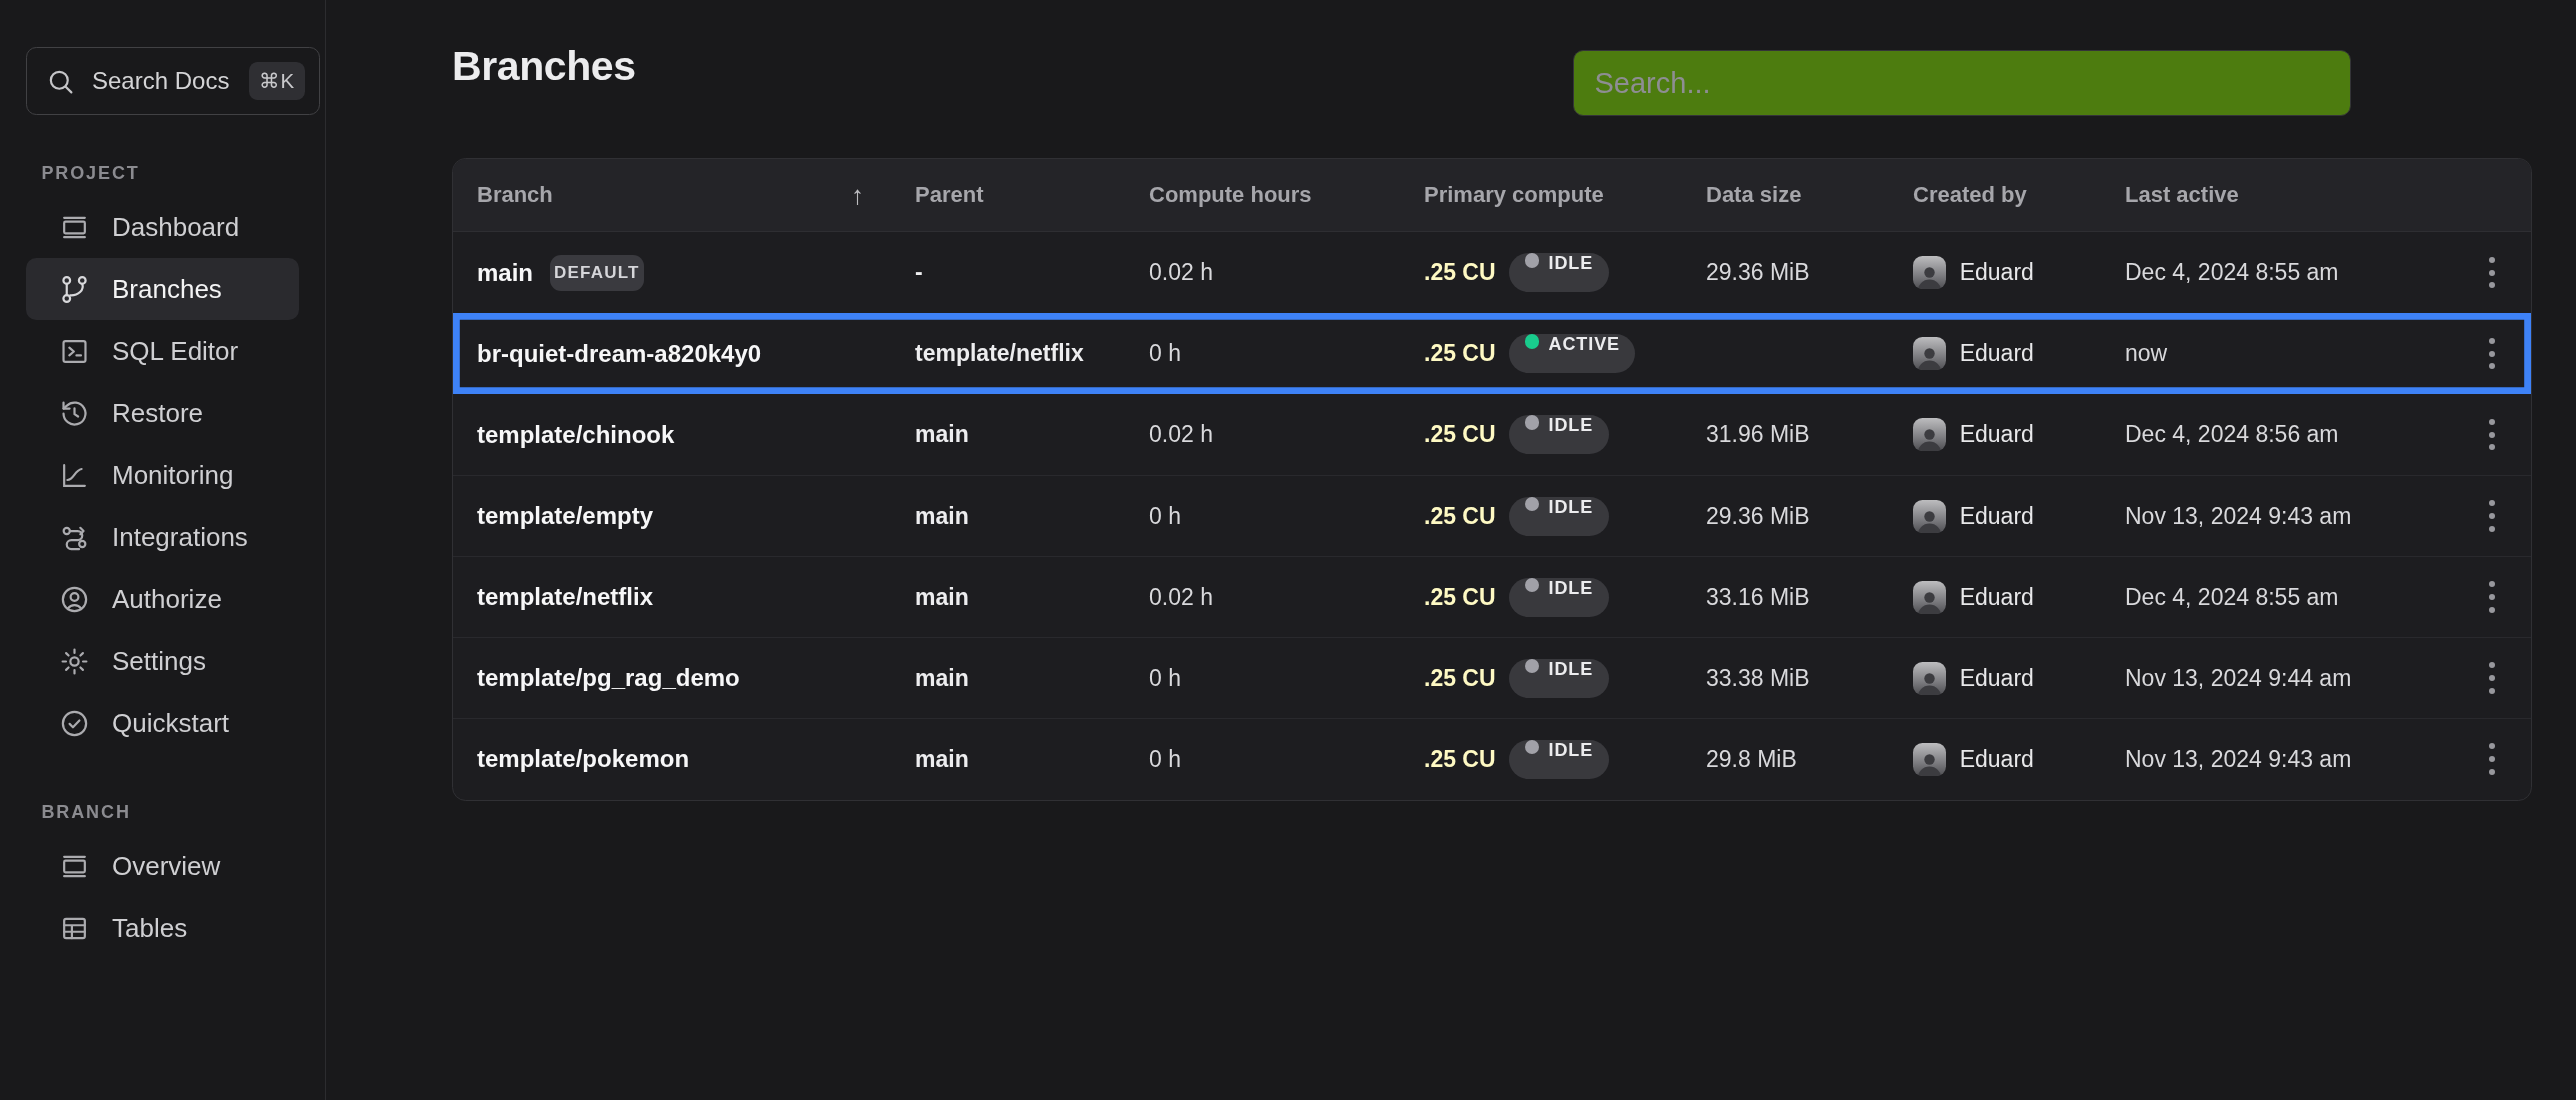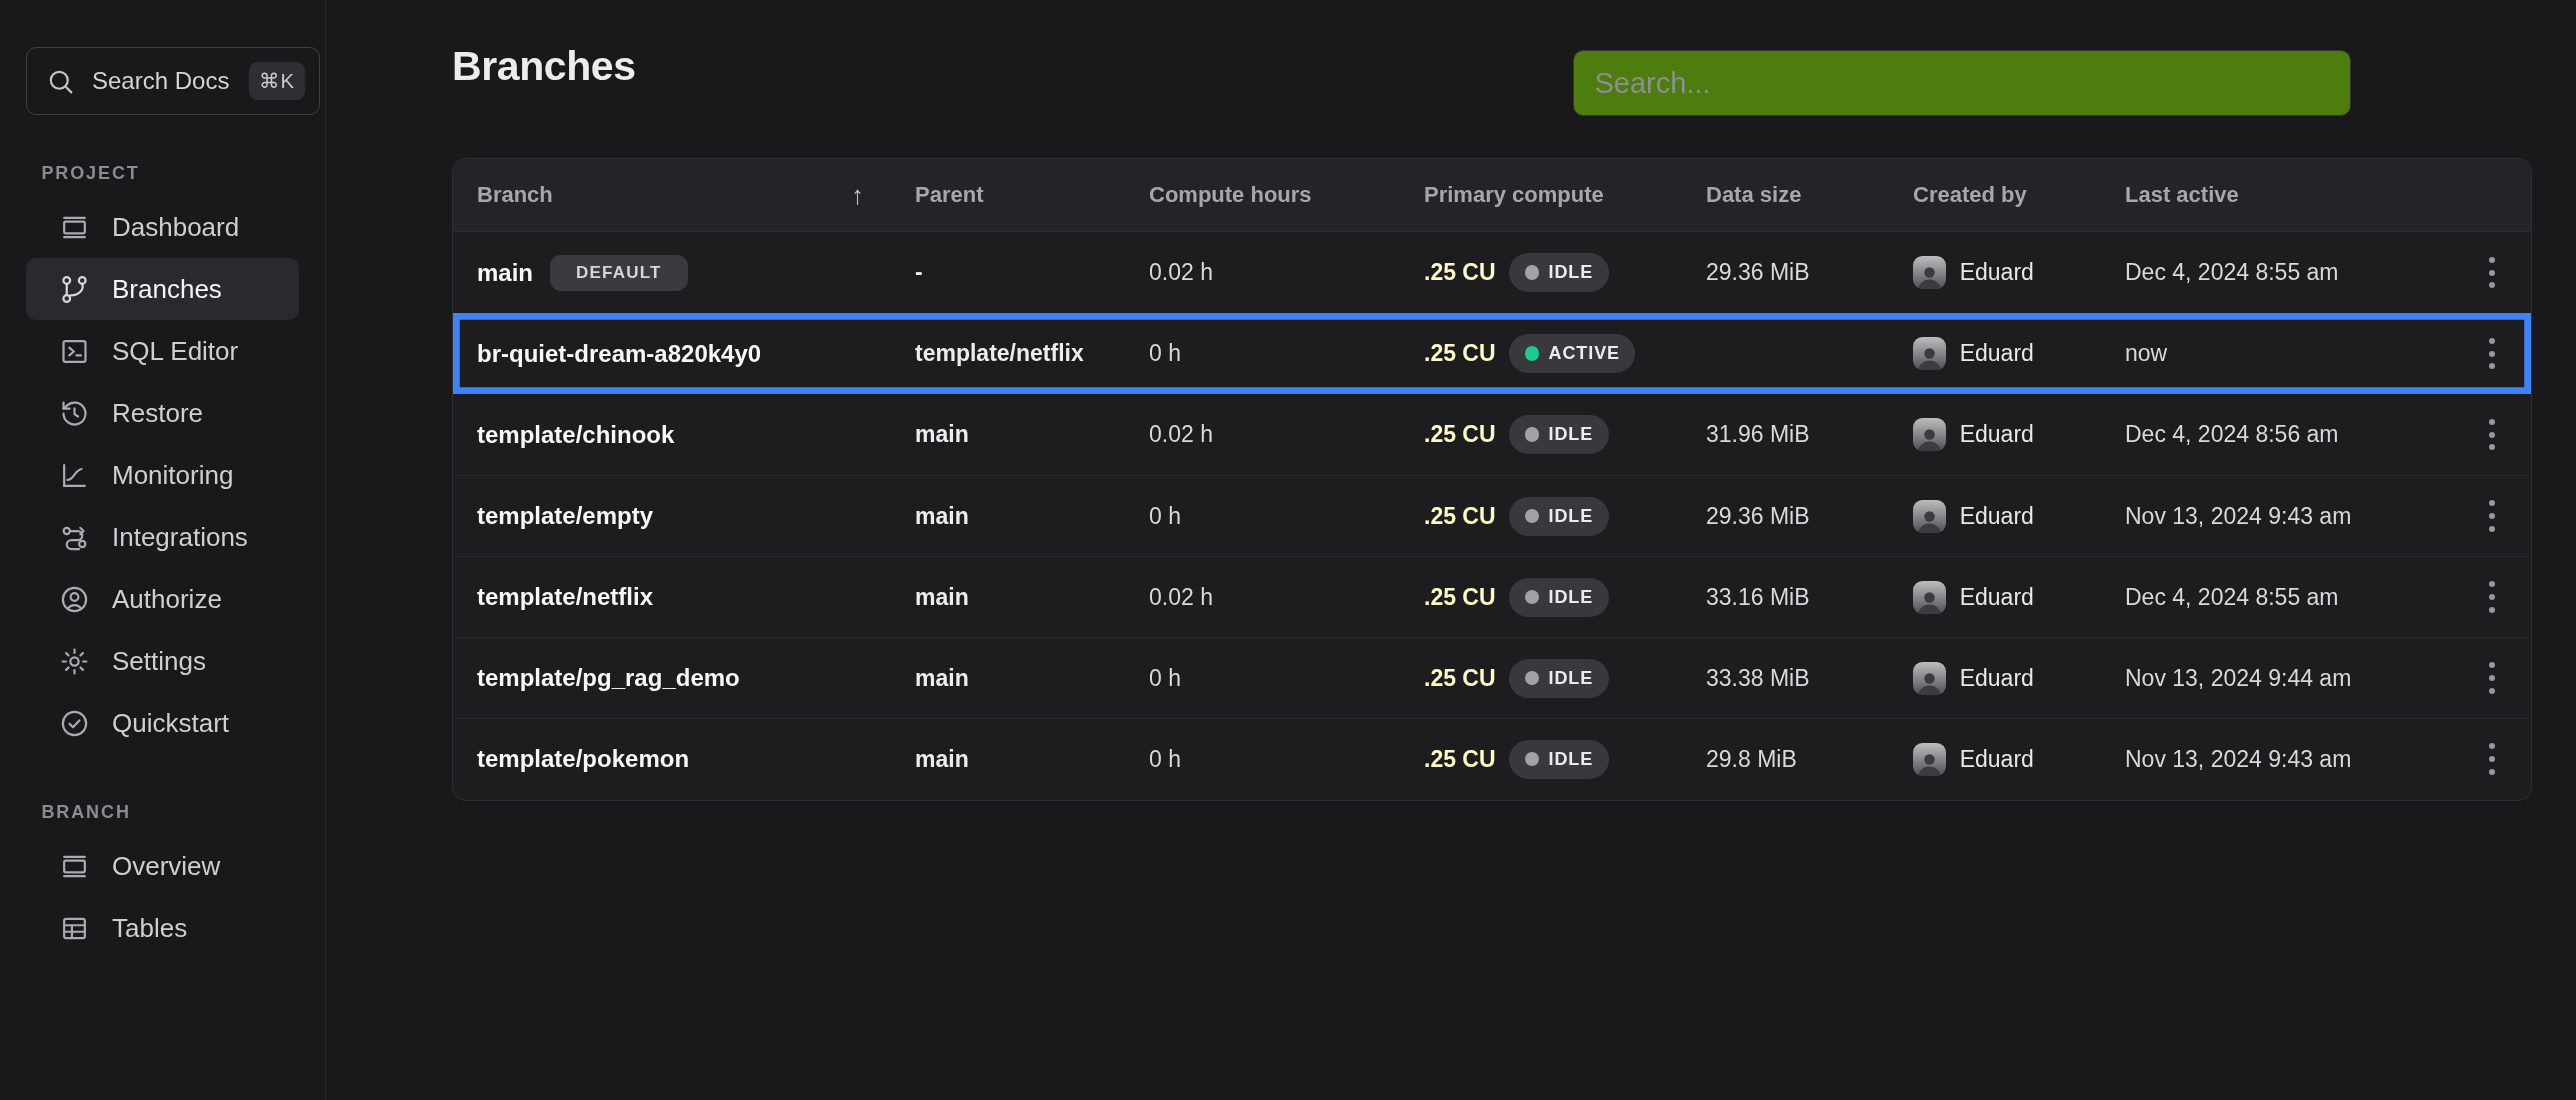--- a/index.html
+++ b/index.html
@@ -99,31 +99,31 @@
   .trow.highlighted {
     border-radius:0;
     box-shadow:inset 0 0 0 6.8px #3e82f7;
     border-top:none;
   }
   .trow.highlighted + .trow { border-top:none; }
 
   .cell-branch-wrap { display:flex; align-items:center; }
   .branch-name { font-size:24px; font-weight:700; color:#f7f7f8; }
   .default-badge {
-    margin-left:17px; height:36px; padding:0 26px;
+    margin-left:17px; height:36px; padding:0 4px;
     background:#3a3a3f; color:#d6d6da;
     font-size:17px; font-weight:600; letter-spacing:1.2px;
     border-radius:11px; display:inline-flex; align-items:center;
   }
   .parent-name { font-size:23px; font-weight:700; color:#ededef; }
   .muted-val { font-size:23px; color:#d9d9dc; }
   .cu-val { font-size:23px; font-weight:700; color:#fef9c3; display:inline-block; }
   .compute-cell { display:flex; align-items:center; gap:13.7px; }
   .status-pill {
-    display:inline-flex; align-items:center; gap:9.4px;
+    display:inline-flex; align-items:flex-start; gap:9.4px;
     background:#39393d; border-radius:855px;
     height:39px; padding:0 15.4px;
     font-size:18px; font-weight:700; letter-spacing:0.9px; color:#ececee;
   }
   .dot { width:14.5px; height:14.5px; border-radius:50%; }
   .dot.idle { background:#a1a1a8; }
   .dot.active { background:#19cc8d; }
   .createdby-cell { display:flex; align-items:center; gap:13.7px; }
   .avatar {
     width:33px; height:33px; border-radius:9.4px; overflow:hidden;

